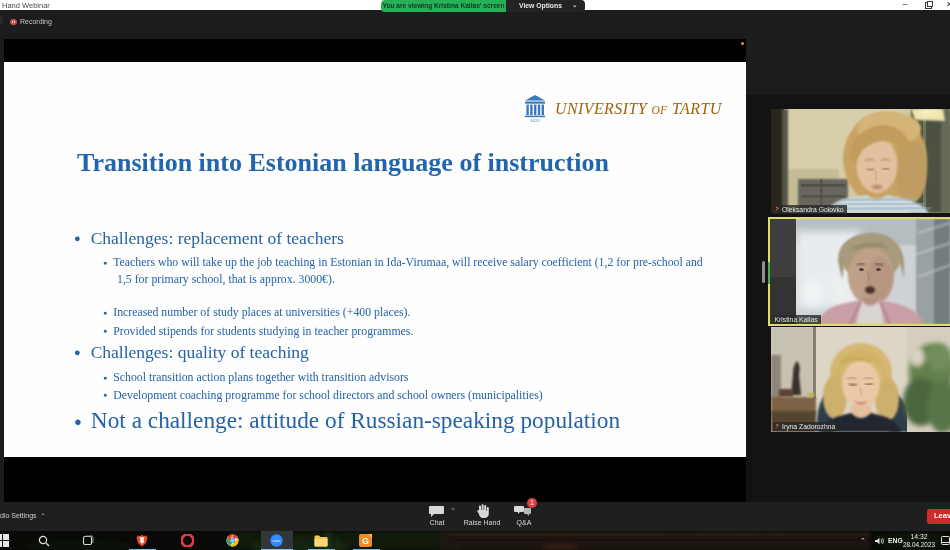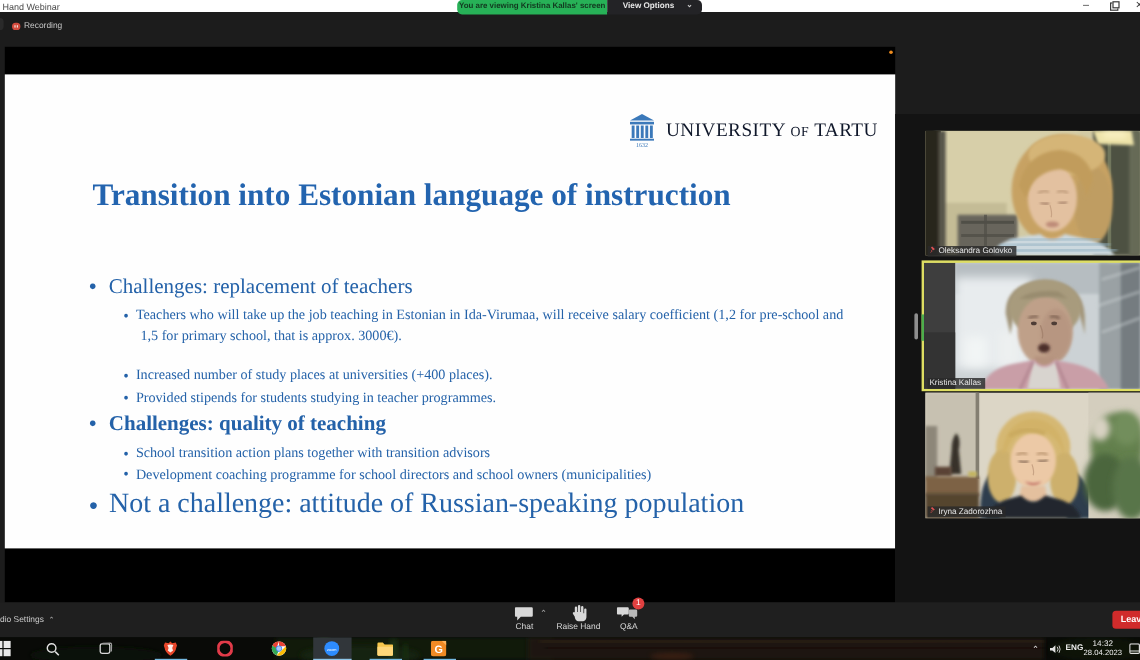--- a/index.html
+++ b/index.html
@@ -40,30 +40,30 @@
       <rect x="1" y="6.5" width="20" height="2.2"></rect>
       <rect x="2.4" y="9.6" width="2.4" height="10.4"></rect>
       <rect x="6.2" y="9.6" width="2.4" height="10.4"></rect>
       <rect x="10" y="9.6" width="2.4" height="10.4"></rect>
       <rect x="13.8" y="9.6" width="2.4" height="10.4"></rect>
       <rect x="17.6" y="9.6" width="2.4" height="10.4"></rect>
       <rect x="1" y="20.6" width="20" height="1.6"></rect>
       <text x="11" y="27.4" font-size="5" text-anchor="middle" font-family="Liberation Serif">1632</text>
     </g>
   </svg>
-  <div class="abs ser" style="left:551px;top:38px;color:#0f172a;font-size:16px;letter-spacing:0.4px;white-space:nowrap;">UNIVERSITY <span style="font-size:11.5px;">OF</span> TARTU</div>
+  <div class="abs ser" style="left:551px;top:38px;color:#a16207;font-size:16px;letter-spacing:0.4px;white-space:nowrap;font-style:italic;">UNIVERSITY <span style="font-size:11.5px;">OF</span> TARTU</div>
 
   <div class="abs ser" style="left:73px;top:86px;font-weight:bold;color:#2364af;font-size:26px;white-space:nowrap;">Transition into Estonian language of instruction</div>
 
   <div class="abs ser" style="left:70px;top:167.5px;font-size:17.5px;white-space:nowrap;line-height:17.5px;"><span style="font-size:11px;position:relative;top:-2px;">●</span><span style="margin-left:10px;">Challenges: replacement of teachers</span></div>
   <div class="abs ser sub" style="left:99px;top:195px;"><span class="bt">●</span>Teachers who will take up the job teaching in Estonian in Ida-Virumaa, will receive salary coefficient (1,2 for pre-school and</div>
   <div class="abs ser sub" style="left:113px;top:212px;">1,5 for primary school, that is approx. 3000€).</div>
   <div class="abs ser sub" style="left:99px;top:245px;"><span class="bt">●</span>Increased number of study places at universities (+400 places).</div>
   <div class="abs ser sub" style="left:99px;top:263.5px;"><span class="bt">●</span>Provided stipends for students studying in teacher programmes.</div>
-  <div class="abs ser" style="left:70px;top:282px;font-size:17.5px;white-space:nowrap;line-height:17.5px;"><span style="font-size:11px;position:relative;top:-2px;">●</span><span style="margin-left:10px;font-weight:bold;">Challenges: quality of teaching</span></div>
+  <div class="abs ser" style="left:70px;top:282px;font-size:17.5px;white-space:nowrap;line-height:17.5px;"><span style="font-size:11px;position:relative;top:-2px;">●</span><span style="margin-left:10px;">Challenges: quality of teaching</span></div>
   <div class="abs ser sub" style="left:99px;top:310px;"><span class="bt">●</span>School transition action plans together with transition advisors</div>
   <div class="abs ser" style="left:70px;top:347px;font-size:23.3px;white-space:nowrap;line-height:23.3px;"><span style="font-size:13px;position:relative;top:-2.5px;">●</span><span style="margin-left:9px;">Not a challenge: attitude of Russian-speaking population</span></div>
   <div class="abs ser sub" style="left:99px;top:327.5px;"><span class="bt">●</span>Development coaching programme for school directors and school owners (municipalities)</div>
 </div>
 
 <div class="abs" style="left:746px;top:95px;width:204px;height:407px;background:#131313;"></div>
 <div class="abs" style="left:761.5px;top:261px;width:3.5px;height:22px;background:#8f8f8f;border-radius:2px;"></div>
 
 <svg class="abs" style="left:771px;top:109px;" width="179" height="104" viewBox="0 0 179 104">
   <defs>

